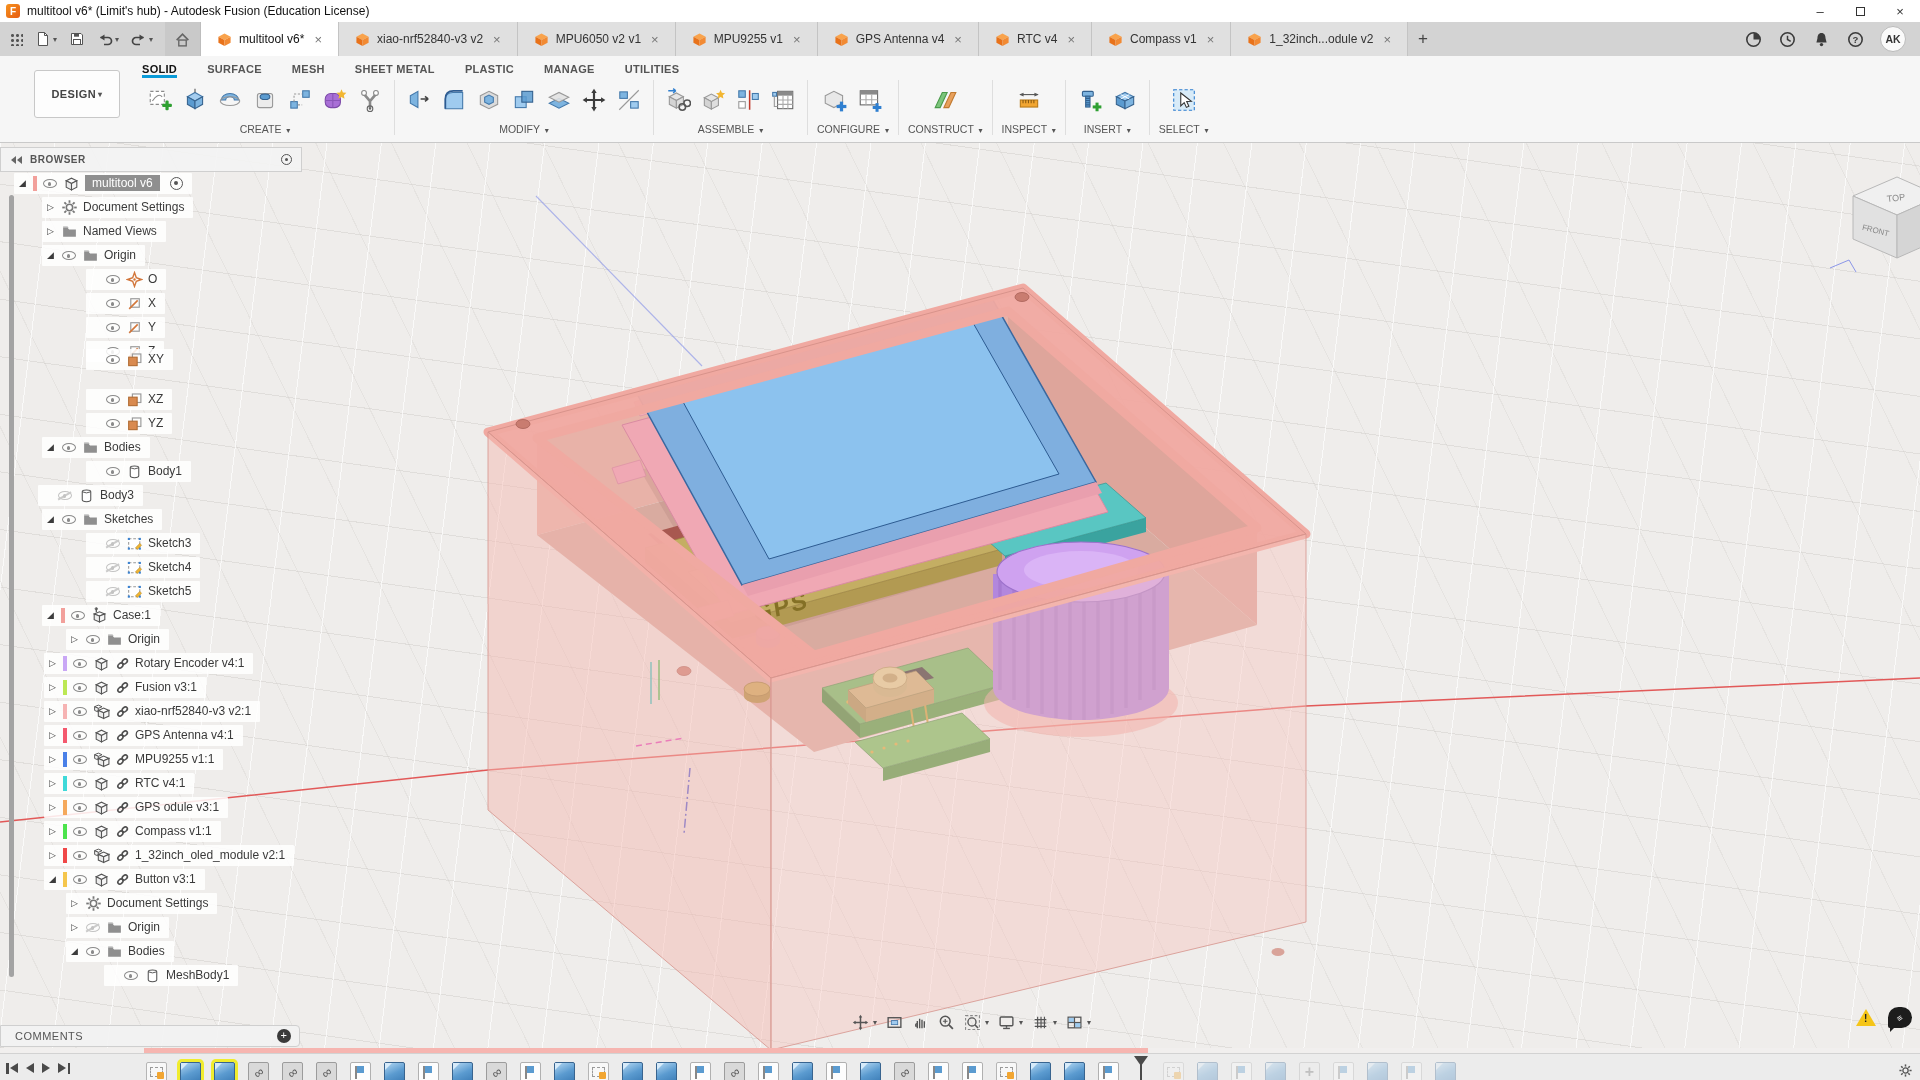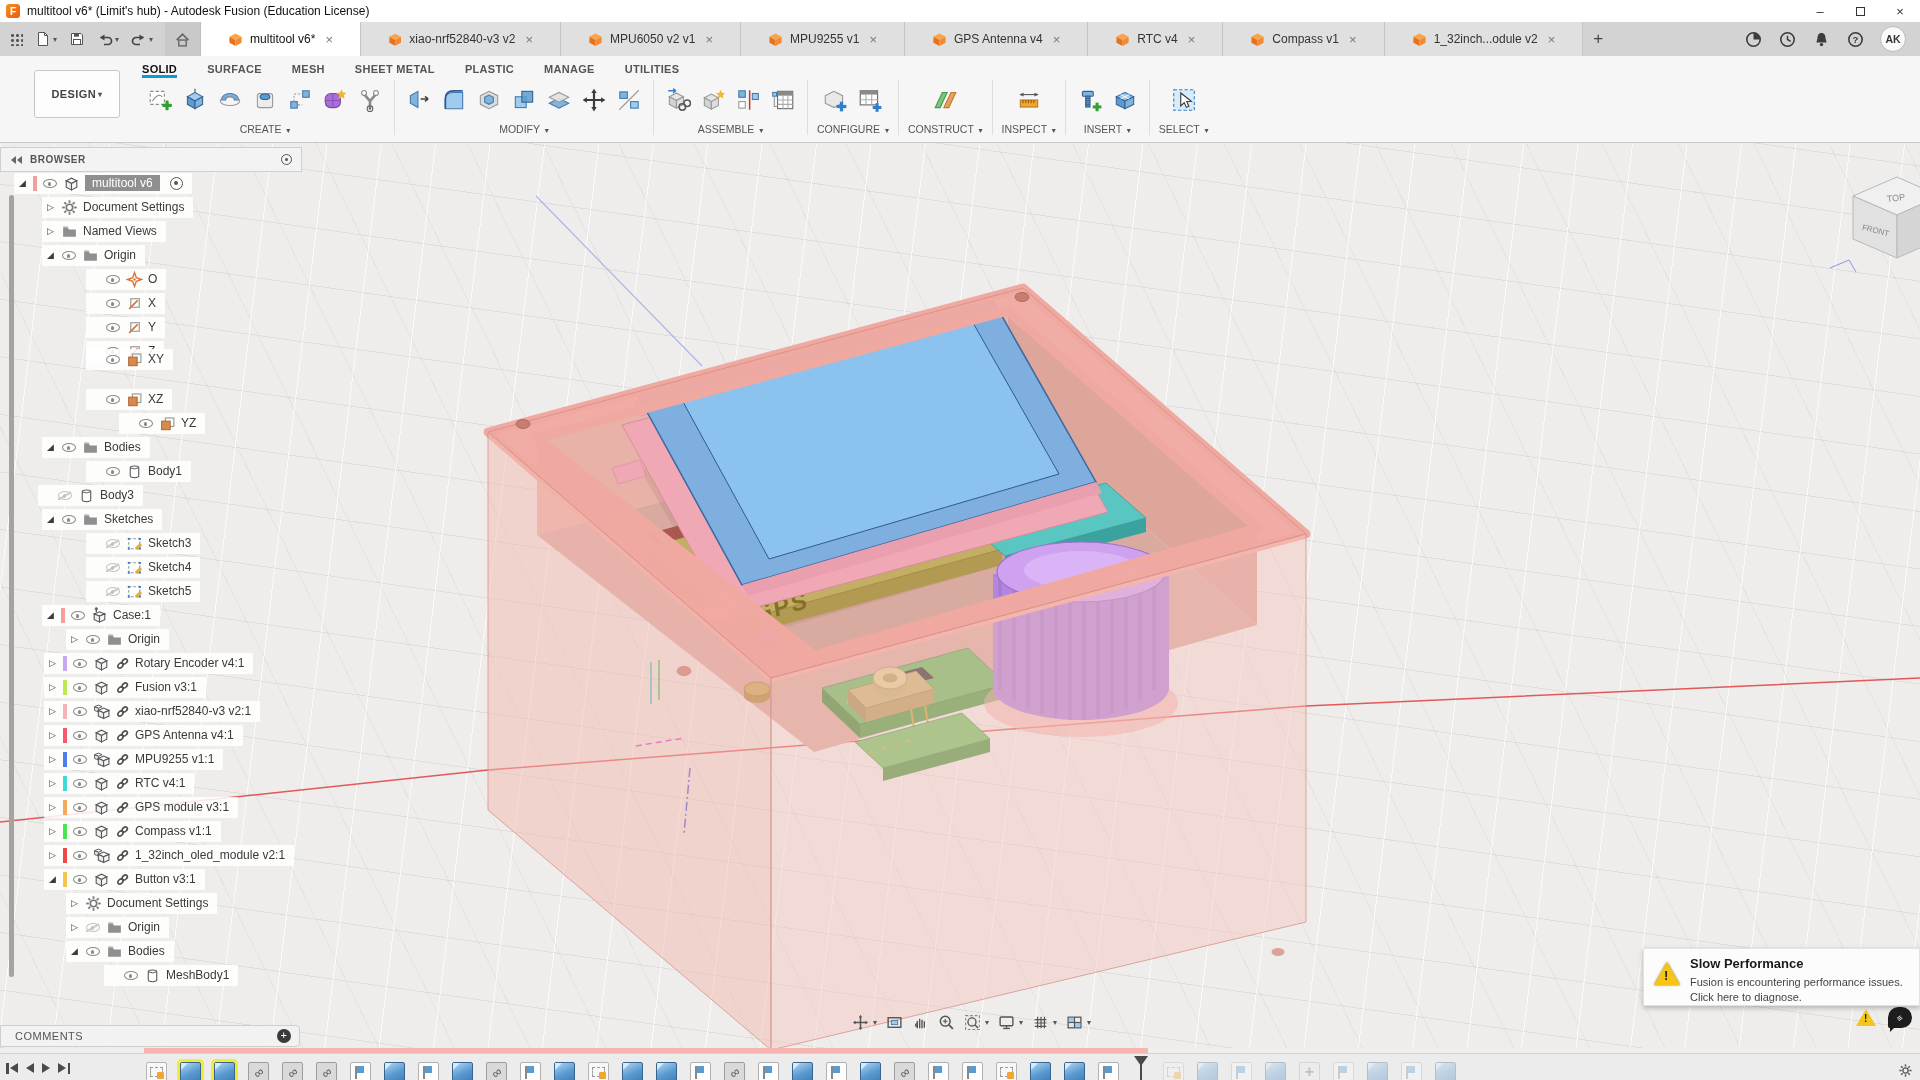--- a/index.html
+++ b/index.html
@@ -20,21 +20,21 @@
   
   .tabstrip{position:absolute;left:0;top:22px;width:1920px;height:34px;background:#d3d3d3;
             display:flex;align-items:stretch;z-index:39;}
   .qat{display:flex;align-items:center;gap:4px;padding:0 8px 0 6px;}
   .qat-btn{display:flex;align-items:center;justify-content:center;height:26px;padding:0 4px;color:#444;}
   .grid-menu{width:13px;height:13px;background-image:radial-gradient(#555 1.3px,transparent 1.6px);
              background-size:5px 5px;background-position:0 0;}
   .caret{font-size:8px;color:#555;margin-left:2px;}
   .home-tab{width:36px;display:flex;align-items:center;justify-content:center;background:#c9c9c9;border-right:1px solid #bdbdbd;}
   #doc-tabs{display:flex;align-items:stretch;}
-  .doc-tab{display:flex;align-items:center;gap:7px;padding:0 27px;background:#e0e0e0;
+  .doc-tab{display:flex;align-items:center;gap:7px;padding:0 16px;background:#e0e0e0;
            border-right:1px solid #c4c4c4;font-size:12px;color:#333;max-width:200px;white-space:nowrap;}
   .doc-tab.active{background:#ffffff;color:#111;}
   .doc-tab .close{color:#777;font-size:13px;margin-left:3px;}
   .new-tab{width:30px;display:flex;align-items:center;justify-content:center;font-size:17px;color:#444;}
   .strip-right{margin-left:auto;display:flex;align-items:center;gap:16px;padding-right:14px;}
   .strip-icon{width:18px;height:18px;display:flex;align-items:center;justify-content:center;}
   .avatar{width:26px;height:26px;border-radius:50%;background:#fafafa;border:1px solid #bbb;
           display:flex;align-items:center;justify-content:center;font-size:10.5px;font-weight:bold;color:#333;}
 
   
@@ -1023,21 +1023,21 @@
             <span class="texp"></span>
             <span class="eye"></span>
             <span class="ticon">
               <svg width="17" height="17">
                 <use href="#sym-plane"></use>
               </svg>
             </span>
             <span class="tlabel">XZ</span>
           </span>
         </div>
-        <div class="trow" style="top: 240px; padding-left: 86px; margin-left: 33px;">
+        <div class="trow" style="top: 240px; padding-left: 86px;">
           <span class="pill">
             <span class="texp"></span>
             <span class="eye"></span>
             <span class="ticon">
               <svg width="17" height="17">
                 <use href="#sym-plane"></use>
               </svg>
             </span>
             <span class="tlabel">YZ</span>
           </span>
@@ -1275,21 +1275,21 @@
             <span class="ticon">
               <svg width="17" height="17">
                 <use href="#sym-component"></use>
               </svg>
             </span>
             <span class="tlink">
               <svg width="15" height="15">
                 <use href="#sym-link"></use>
               </svg>
             </span>
-            <span class="tlabel">GPS module v3:1</span>
+            <span class="tlabel">GPS odule v3:1</span>
           </span>
         </div>
         <div class="trow" style="top: 648px; padding-left: 44px;">
           <span class="pill">
             <span class="texp">▷</span>
             <span class="cbar" style="background: rgb(76, 227, 76);"></span>
             <span class="eye"></span>
             <span class="ticon">
               <svg width="17" height="17">
                 <use href="#sym-component"></use>
@@ -1436,30 +1436,20 @@
           <span class="caret">▾</span>
         </span>
         <span class="nav-item">
           <svg width="17" height="17">
             <use href="#sy-viewports"></use>
           </svg>
           <span class="caret">▾</span>
         </span>
       </div>
 
-    <div class="notif">
-      <span class="warn-tri"></span>
-      <div>
-        <div class="notif-title">Slow Performance</div>
-        <div class="notif-body">
-          <span>Fusion is encountering performance issues.</span><br>
-          <span>Click here to diagnose.</span>
-        </div>
-      </div>
-    </div>
     <span class="corner-warn"></span>
     <span class="chat-bubble">
         <span>≡</span>
       </span>
   </div>
 
   <div class="timeline">
     <div class="tl-strip"></div>
     <div class="tl-bar">
       <div class="tl-controls">

